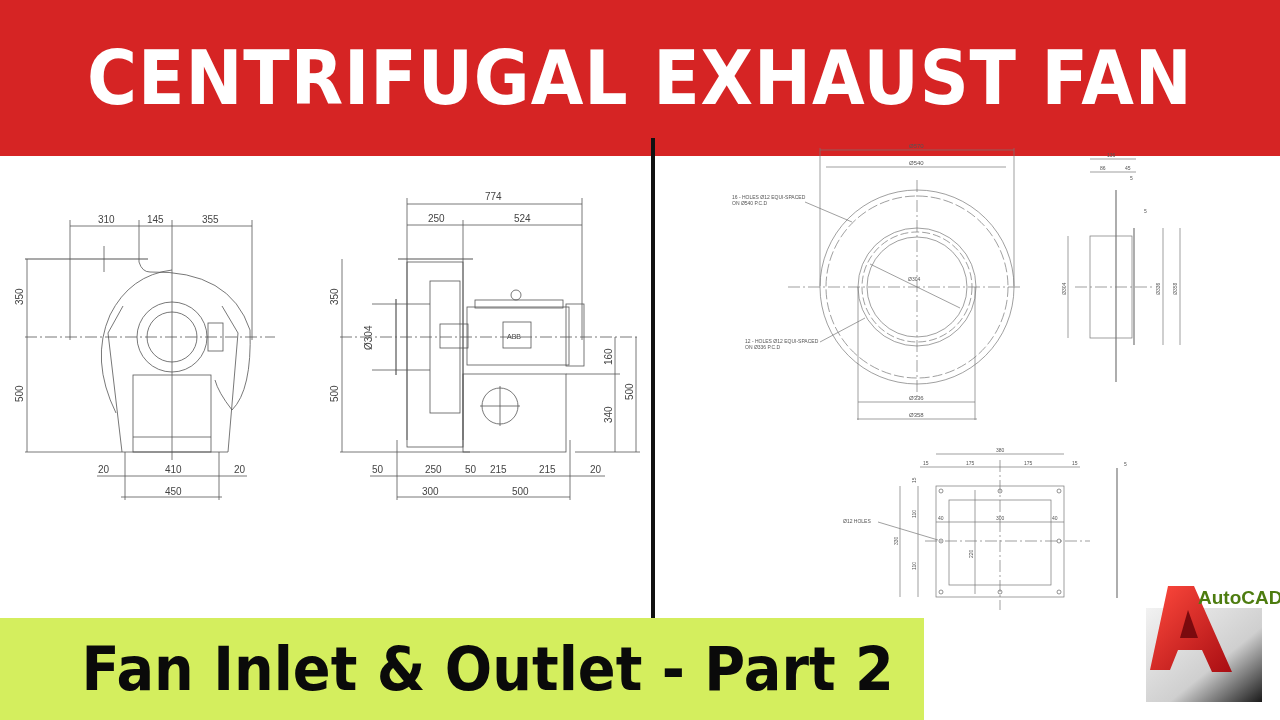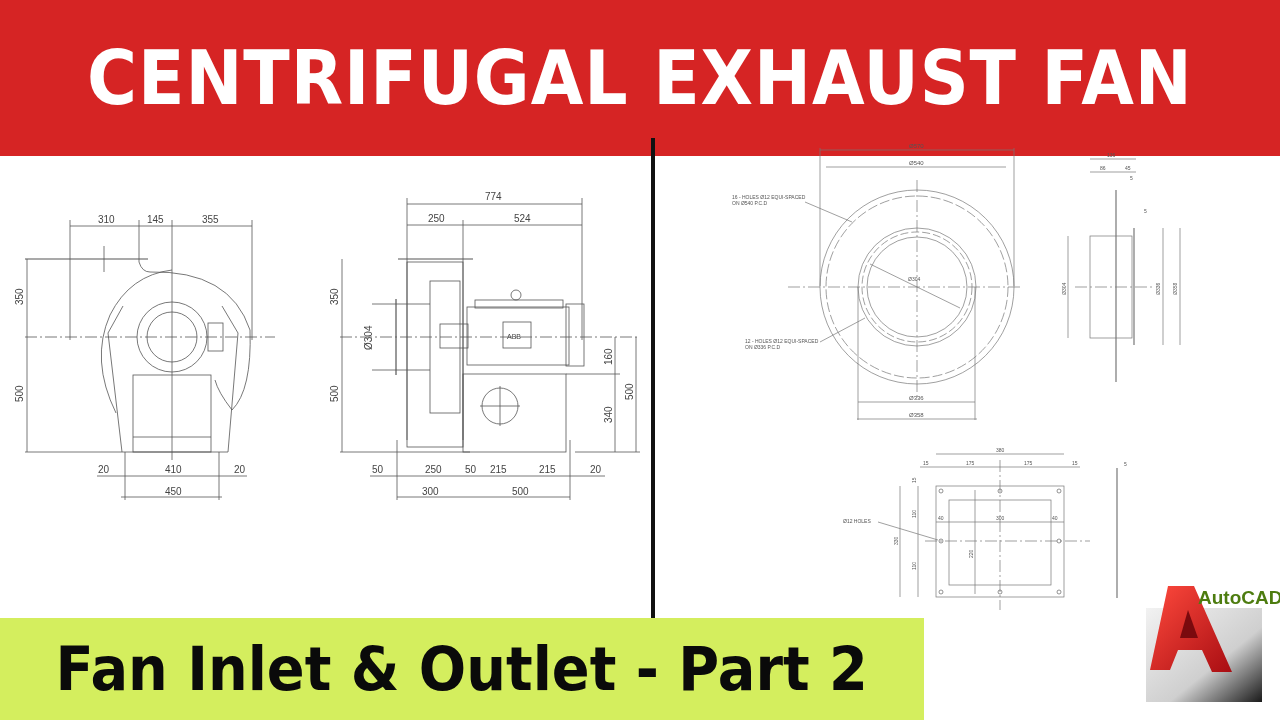--- a/index.html
+++ b/index.html
@@ -4,21 +4,21 @@
 <style>
   html,body{margin:0;padding:0;}
   body{width:1280px;height:720px;position:relative;overflow:hidden;background:#ffffff;font-family:"DejaVu Sans",sans-serif;}
   .banner{position:absolute;left:0;top:0;width:1280px;height:156px;background:#d62424;display:flex;align-items:center;justify-content:center;}
   .banner-title{color:#fff;font-family:"DejaVu Sans",sans-serif;font-weight:bold;font-size:74px;letter-spacing:1px;transform:scaleX(0.92);white-space:nowrap;}
   .divider{position:absolute;left:651px;top:138px;width:4px;height:482px;background:#111;}
   .left-panel{position:absolute;left:0;top:138px;width:651px;height:482px;}
   .right-panel{position:absolute;left:655px;top:138px;width:625px;height:582px;}
   svg text{font-family:"Liberation Sans",sans-serif;}
   .caption{position:absolute;left:64px;top:536px;font-family:"DejaVu Sans",sans-serif;font-weight:bold;font-size:27px;color:#111;white-space:nowrap;}
-  .subtitle-bar{position:absolute;left:0;top:618px;width:924px;height:102px;background:#d4ee5e;display:flex;align-items:center;justify-content:center;}
+  .subtitle-bar{position:absolute;left:0;top:618px;width:924px;height:102px;background:#d4ee5e;display:flex;align-items:center;justify-content:flex-end;}
   .subtitle-text{font-family:"DejaVu Sans",sans-serif;font-weight:bold;font-size:60px;color:#0a0a0a;white-space:nowrap;transform:scaleX(0.93);}
   .logo{position:absolute;left:1140px;top:578px;width:128px;height:128px;}
   .logo-label{position:absolute;left:1198px;top:587px;font-family:"Liberation Sans",sans-serif;font-weight:bold;font-size:19px;color:#4d7c0f;}
 </style>
 </head>
 <body>
 
 <div class="banner">
   <div class="banner-title">CENTRIFUGAL EXHAUST FAN</div>
 </div>

